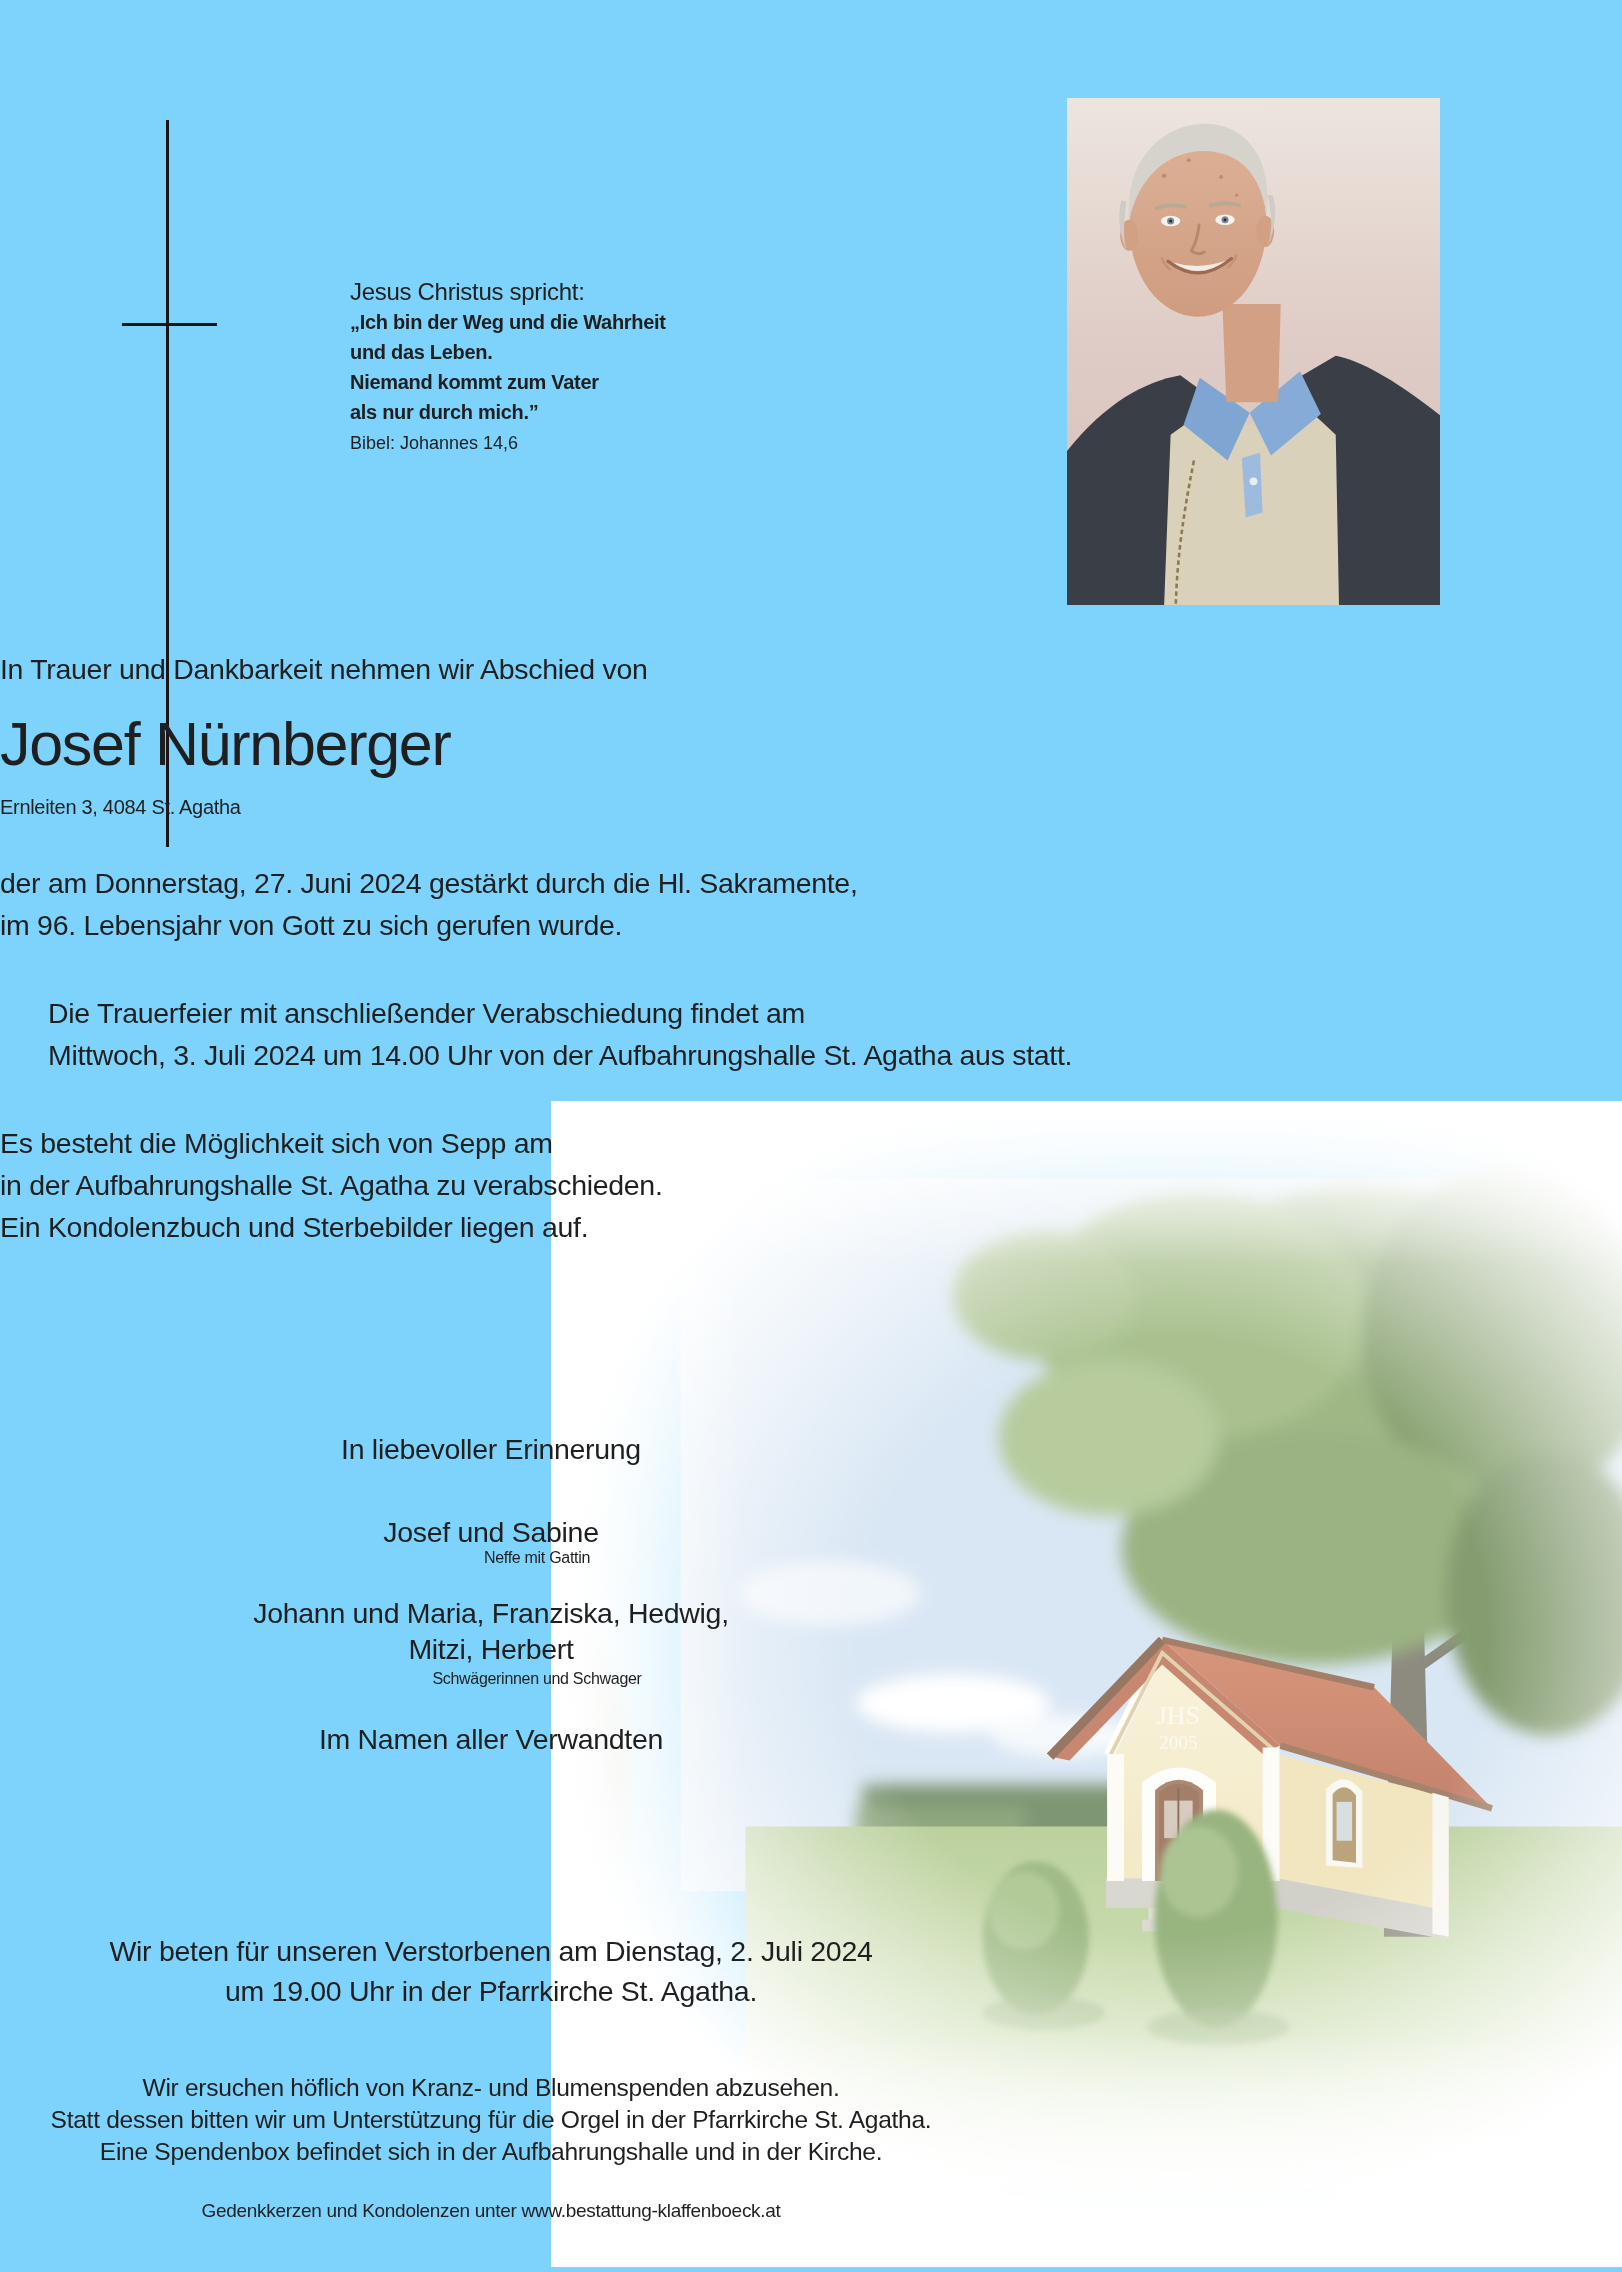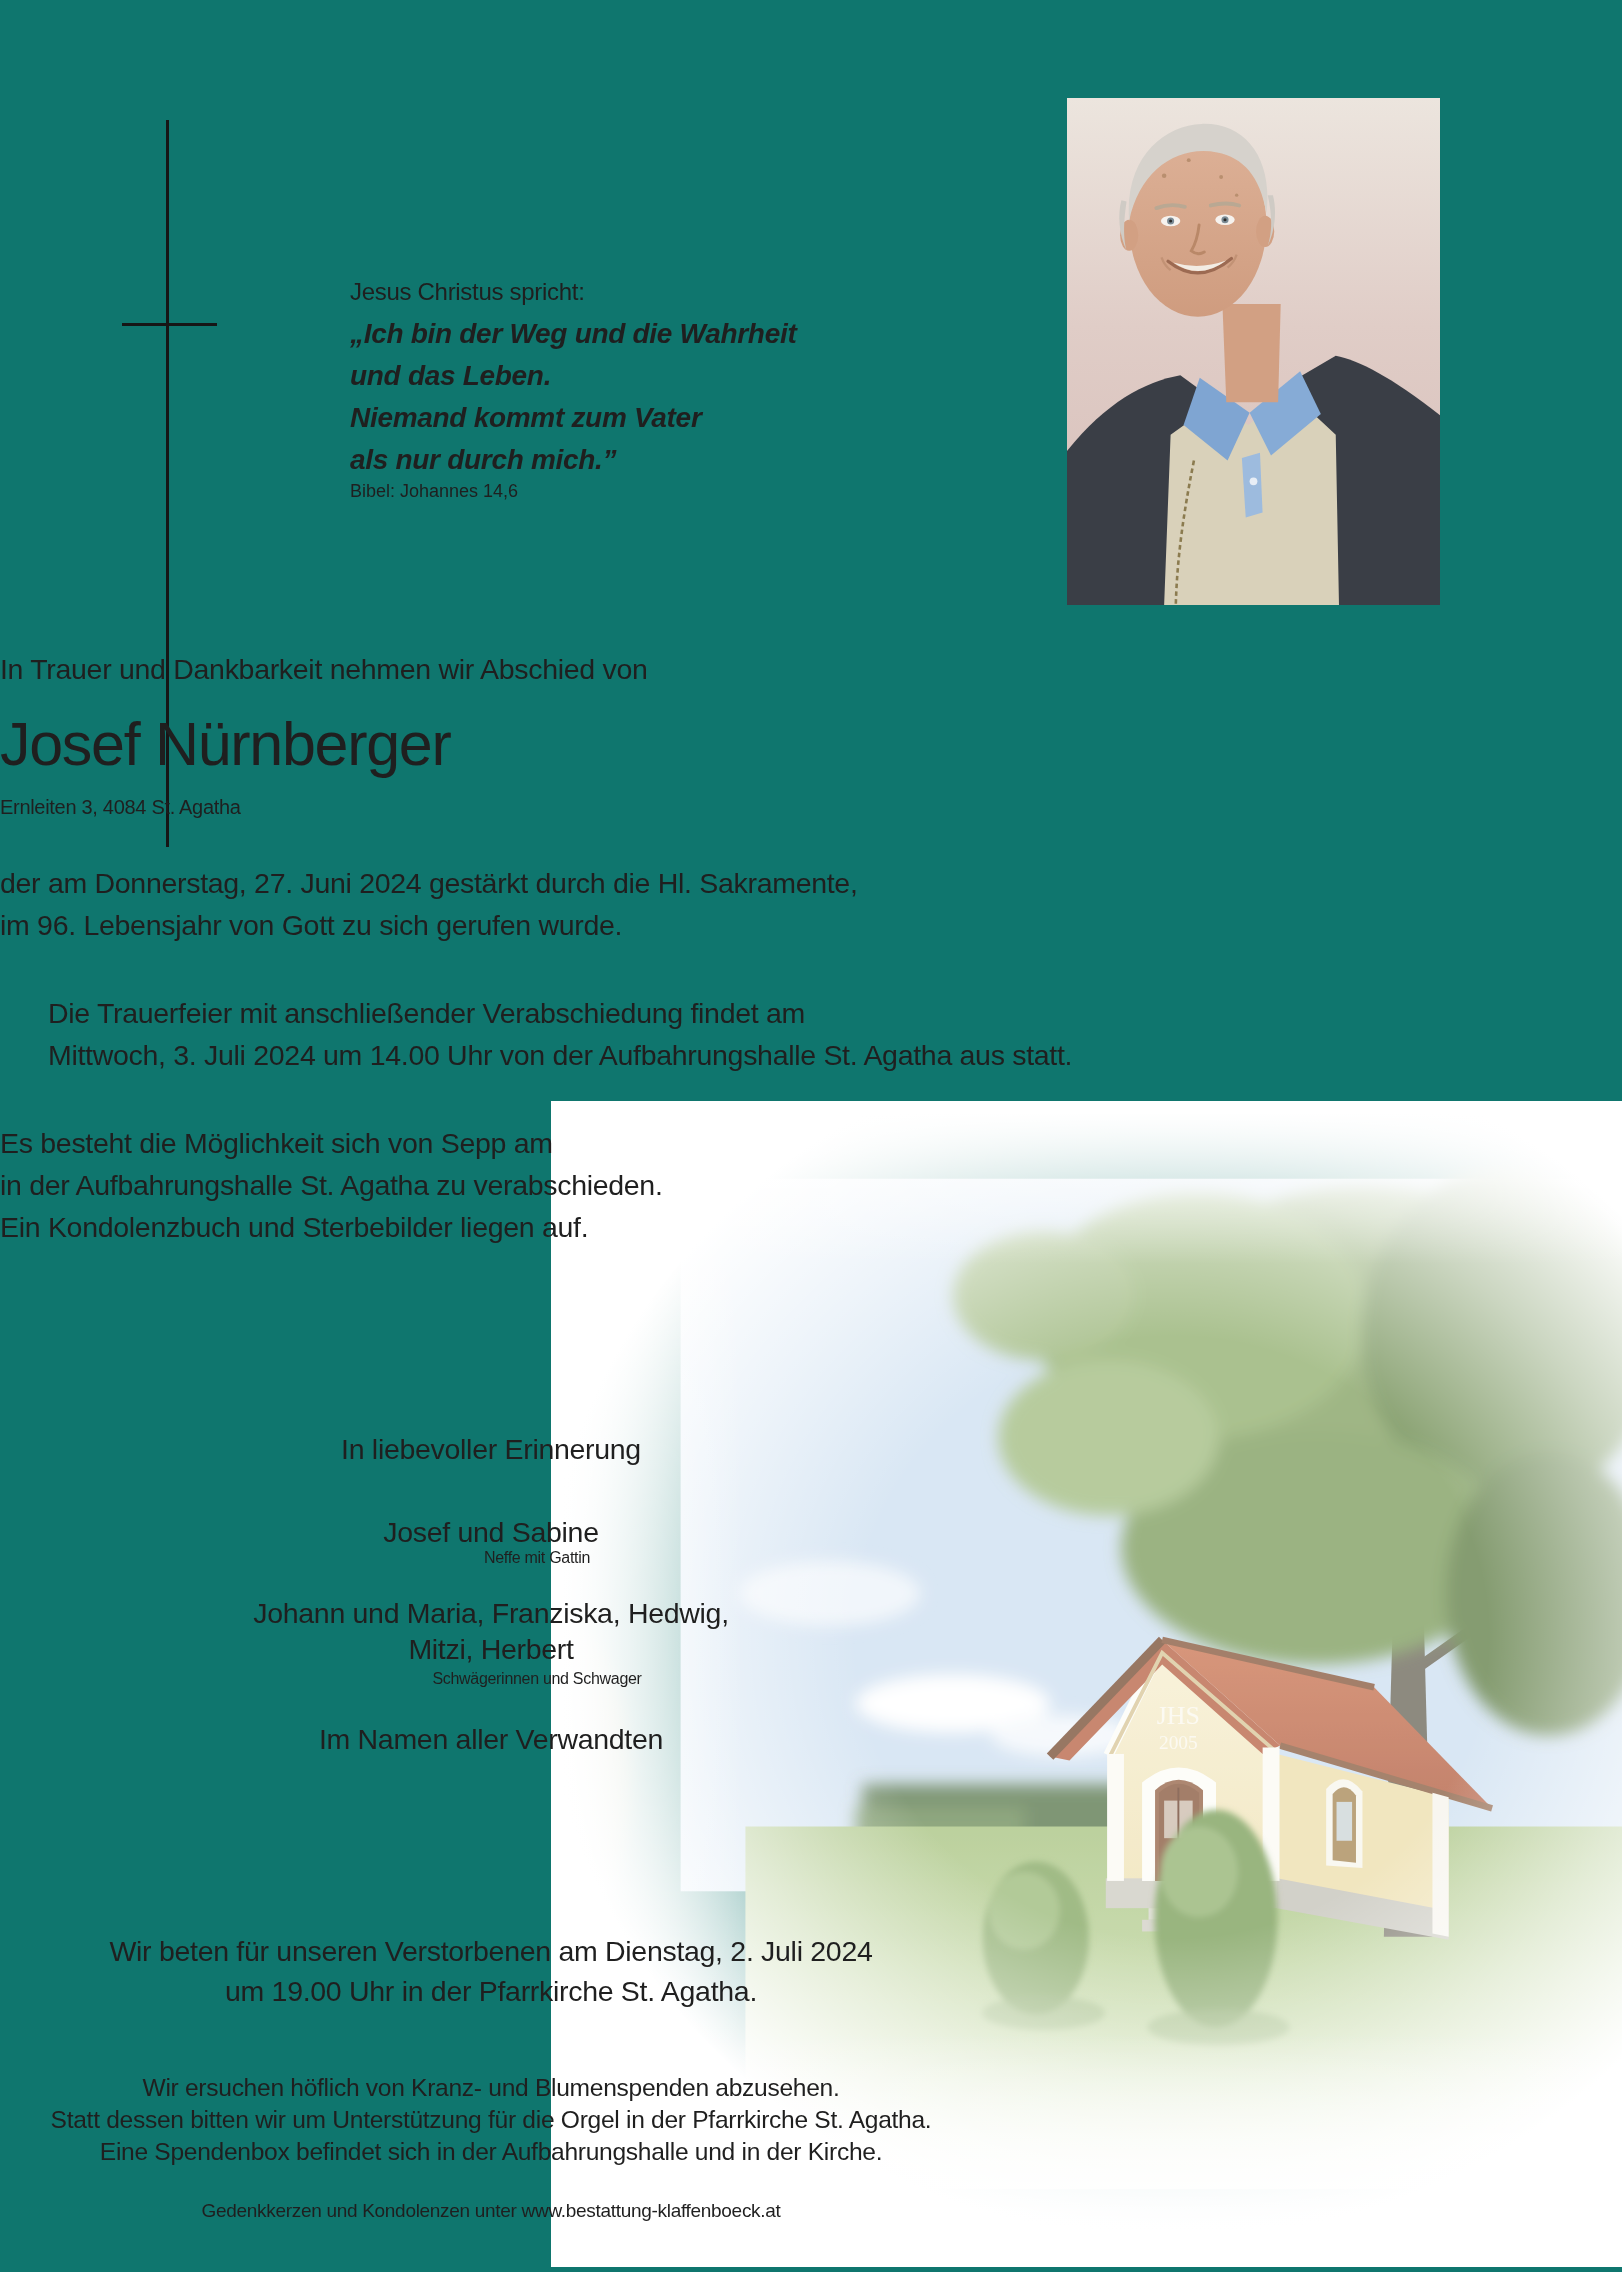--- a/index.html
+++ b/index.html
@@ -1,33 +1,33 @@
 <!DOCTYPE html>
 <html lang="de" style="font-size:10.4px"><head>
 <meta charset="utf-8">
 <style>
   html,body{margin:0;padding:0;background:#ffffff;}
   .page{
     position:relative;
     width:1622px;height:2273px;
-    background:#0f766e;
+    background:#7dd3fc;
     font-family:"Liberation Sans", sans-serif;
     color:#1f1f1f;
     overflow:hidden;
   }
   
   .cross-v{position:absolute;left:166px;top:120px;width:2.6px;height:727px;background:#161616;}
   .cross-h{position:absolute;left:122px;top:323px;width:95px;height:2.6px;background:#161616;}
   
   .photo{position:absolute;left:1067px;top:98px;width:373px;height:507px;z-index:1;}
   .photo svg{display:block;width:100%;height:100%;}
   
   .quote{position:absolute;left:350px;top:277px;z-index:2;}
   .quote .q-intro{font-size:24px;font-weight:300;letter-spacing:-0.3px;line-height:30px;}
-  .quote .q-line{font-size:28px;font-weight:700;font-style:italic;letter-spacing:-0.3px;line-height:30px;margin-top:12px;}
+  .quote .q-line{font-size:20px;font-weight:700;letter-spacing:-0.3px;line-height:30px;}
   .quote .q-src{font-size:18px;font-weight:300;margin-top:5.2px;line-height:23px;}
   
   .c{position:absolute;left:0;width:1622px;text-align:left;z-index:2;font-weight:300;letter-spacing:-0.3px;}
   .t44{font-size:28.5px;line-height:42px;}
   .t38{font-size:24.6px;line-height:32px;}
   .t30{font-size:16px;line-height:26px;padding-left:46px;}
   .intro-line{top:648px;}
   .name{top:711px;font-size:61px;letter-spacing:-1.3px;line-height:1.1;}
   .address{top:796px;font-size:20px;}
   .death-p{top:862px;}

